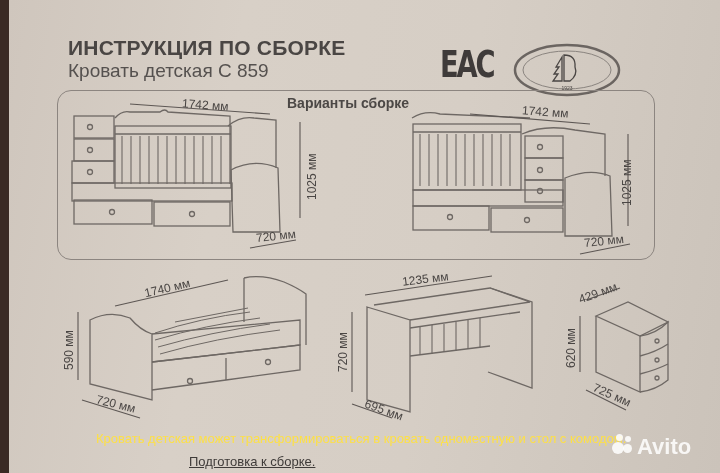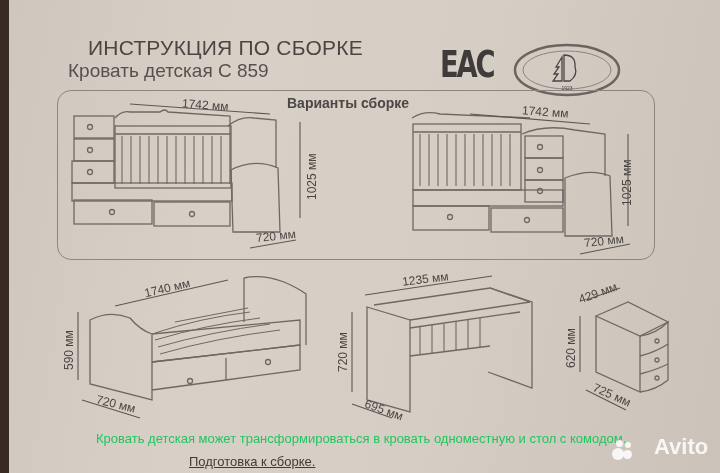--- a/index.html
+++ b/index.html
@@ -8,21 +8,21 @@
     background: #3a2a24;
     font-family: "Liberation Sans", sans-serif;
     position: relative;
   }
   .paper {
     position: absolute; left: 9px; top: 0; width: 711px; height: 473px;
     background: linear-gradient(100deg, #cfc6bd 0%, #d8d0c7 30%, #d6cec5 60%, #cbc3ba 100%);
   }
   .title {
     position: absolute; left: 68px; top: 36px;
-    font-size: 21px; font-weight: normal; color: #4a4644; letter-spacing: 0.2px; margin-left: 20px;
+    font-size: 21px; font-weight: bold; color: #4a4644; letter-spacing: 0.2px;
   }
   .subtitle {
     position: absolute; left: 68px; top: 60px;
     font-size: 19px; color: #55514f;
   }
   .eac {
     position: absolute; left: 440px; top: 42px;
     font-size: 38px; font-weight: bold; color: #3f3b3a;
     font-family: "DejaVu Sans", sans-serif; letter-spacing: -3px;
     transform: scaleX(0.72); transform-origin: left;
@@ -38,29 +38,29 @@
     position: absolute; left: 287px; top: 95px;
     font-size: 14px; font-weight: bold; color: #4c4846;
   }
   .dim {
     position: absolute; font-size: 12px; color: #4a4644; white-space: nowrap;
   }
   .dim.v { transform: rotate(-90deg); transform-origin: left top; }
   svg.draw { position: absolute; left: 0; top: 0; }
   .footer {
     position: absolute; left: 96px; top: 431px;
-    font-size: 13px; color: #22c55e;
+    font-size: 13px; color: #fde047;
   }
   .footer-link {
     position: absolute; left: 189px; top: 454px;
     font-size: 13px; color: #3f3b39; text-decoration: underline;
   }
   .watermark {
     position: absolute; left: 612px; top: 434px;
-    display: flex; align-items: flex-end; gap: 20px;
+    display: flex; align-items: flex-start; gap: 3px;
     color: rgba(255,255,255,0.85); font-size: 22px; font-weight: bold;
   }
   .wm-dots { position: relative; width: 22px; height: 20px; }
   .wm-dots span { position: absolute; background: rgba(255,255,255,0.85); border-radius: 50%; }
 </style>
 </head>
 <body>
 
 <div class="paper"></div>
 

